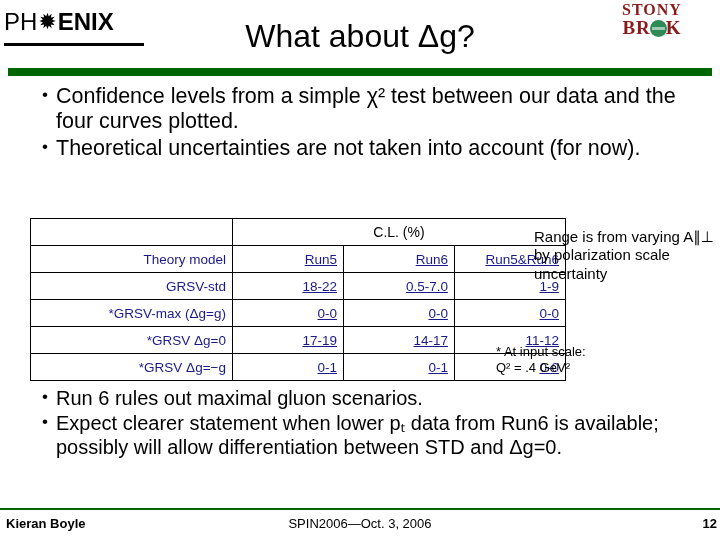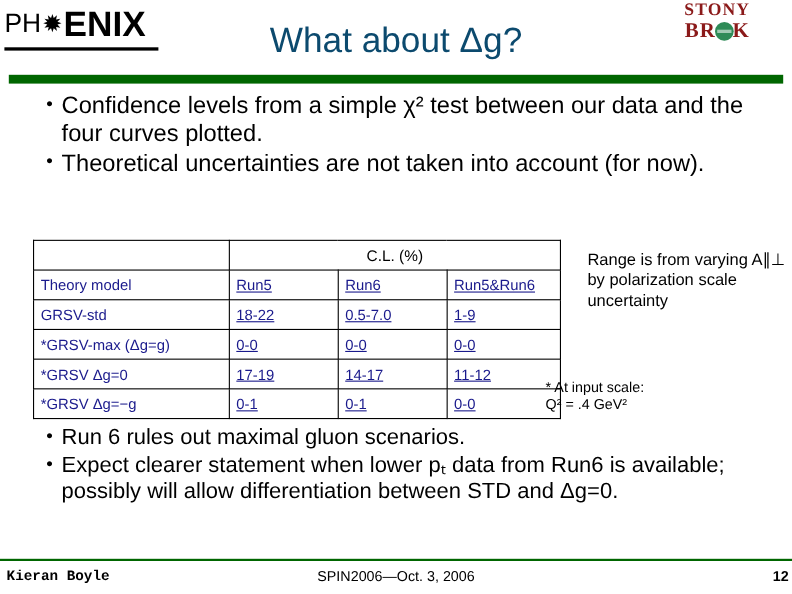--- a/index.html
+++ b/index.html
@@ -35,40 +35,40 @@
     font-size: 24px;
     font-weight: normal;
     letter-spacing: 0px;
   }
   .phenix-logo .star {
     font-size: 22px;
     line-height: 1;
     margin: 0 1px;
   }
   .phenix-logo .enix {
-    font-size: 32px;
+    font-size: 24px;
     font-weight: bold;
   }
   .phenix-underline {
     position: absolute;
     left: 4px;
     top: 43px;
     width: 140px;
     height: 3px;
     background: #000000;
   }
 
   .slide-title {
     position: absolute;
     left: 0;
     right: 0;
     top: 18px;
     text-align: center;
     font-size: 32px;
-    color: #0c4a6e;
+    color: #000000;
     font-family: "Liberation Sans", sans-serif;
   }
 
   .sbu-logo {
     position: absolute;
     right: 8px;
     top: 2px;
     width: 120px;
     text-align: center;
     color: #8B1A1A;
@@ -141,29 +141,29 @@
 
   
   .table-wrap {
     position: absolute;
     left: 30px;
     top: 218px;
     width: 460px;
   }
   table.data {
     border-collapse: collapse;
-    width: 480px;
+    width: 536px;
     font-size: 13.5px;
     color: #1a1a8c;
     padding-left: 48px;
   }
   table.data td, table.data th {
     border: 1px solid #000000;
     padding: 4px 6px;
-    text-align: left;
+    text-align: right;
     font-weight: normal;
     height: 18px;
   }
   .cl-head {
     text-align: center !important;
     color: #000000;
     font-size: 14px;
   }
   .corner-blank {
     border-top: 1px solid #000;
@@ -204,21 +204,20 @@
     top: 512px;
     width: 720px;
     height: 28px;
     font-size: 13px;
   }
   .footer .author {
     position: absolute;
     left: 6px;
     top: 4px;
     font-weight: bold;
-    font-family: Liberation Mono, monospace;
   }
   .footer .center {
     position: absolute;
     left: 0;
     right: 0;
     top: 4px;
     text-align: center;
   }
   .footer .pagenum {
     position: absolute;

